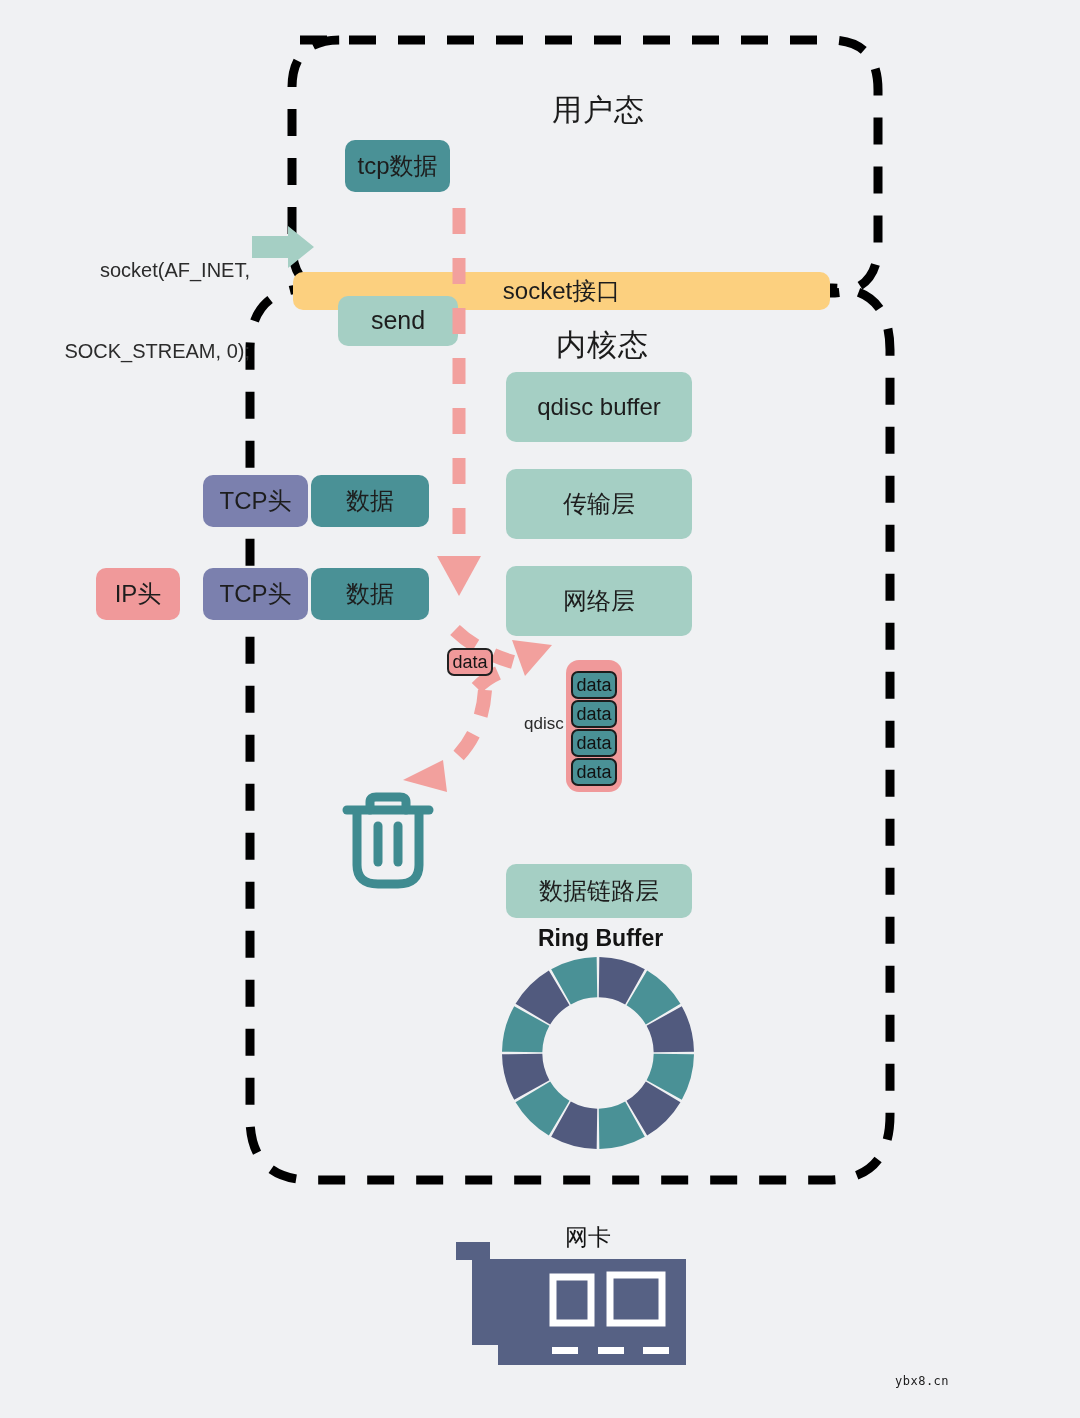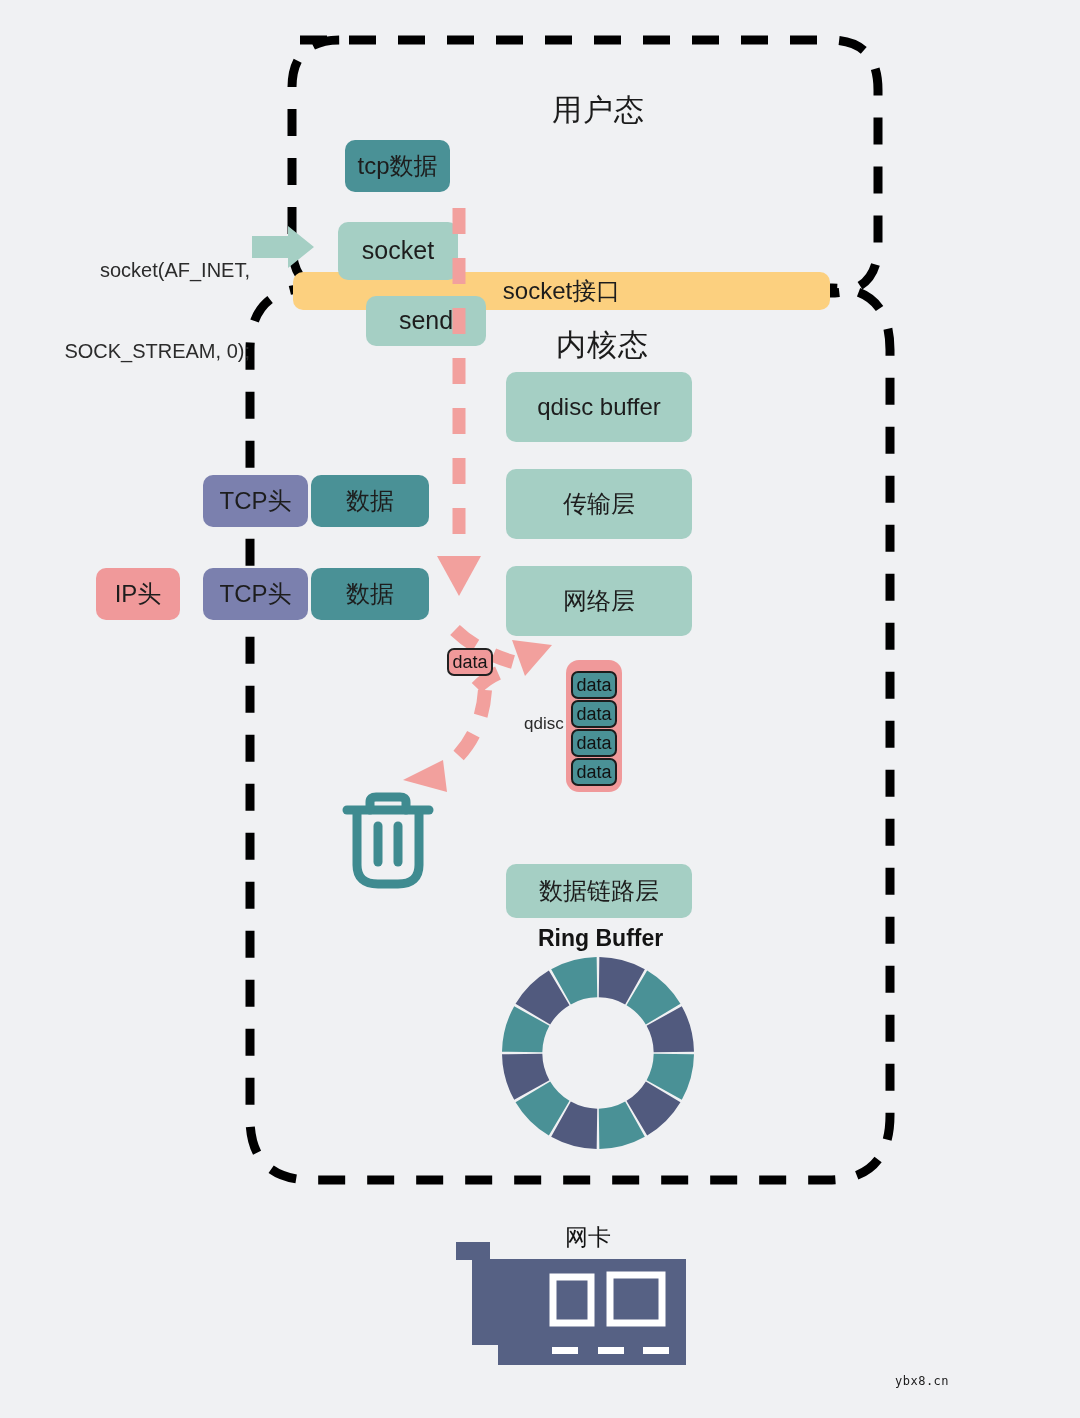--- a/index.html
+++ b/index.html
@@ -129,25 +129,22 @@
   <svg class="svg-layer" viewBox="0 0 1080 1418">
     <g>
       <path d="M 252 236 L 288 236 L 288 226 L 314 247 L 288 268 L 288 258 L 252 258 Z" fill="#a5cfc4"></path>
     </g>
   </svg>
 
   <div class="box rounded chip-teal-dark" style="left:345px; top:140px; width:105px; height:52px;">
     <span class="font-24">tcp数据</span>
   </div>
 
-  <div class="box rounded chip-teal-soft" style="left:338px; top:222px; width:120px; height:58px;">
-    <span class="font-25">socket</span>
-  </div>
-
-  <div class="box rounded chip-teal-soft" style="left:338px; top:296px; width:120px; height:50px;margin-left:28px;">
+
+  <div class="box rounded chip-teal-soft" style="left:338px; top:296px; width:120px; height:50px;">
     <span class="font-25">send</span>
   </div>
 
   <div class="box rounded chip-teal-soft" style="left:506px; top:372px; width:186px; height:70px;">
     <span class="font-24">qdisc buffer</span>
   </div>
   <div class="box rounded chip-teal-soft" style="left:506px; top:469px; width:186px; height:70px;">
     <span class="font-24">传输层</span>
   </div>
   <div class="box rounded chip-teal-soft" style="left:506px; top:566px; width:186px; height:70px;">

